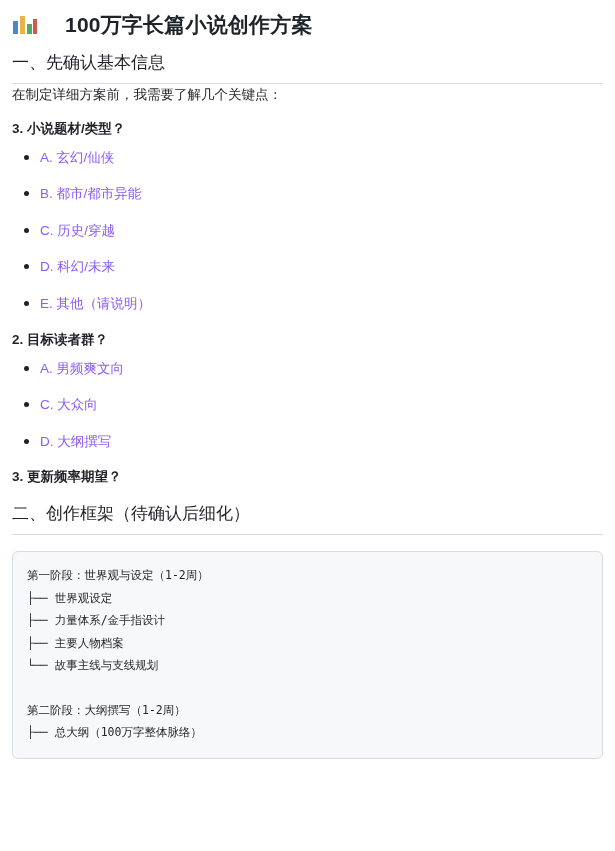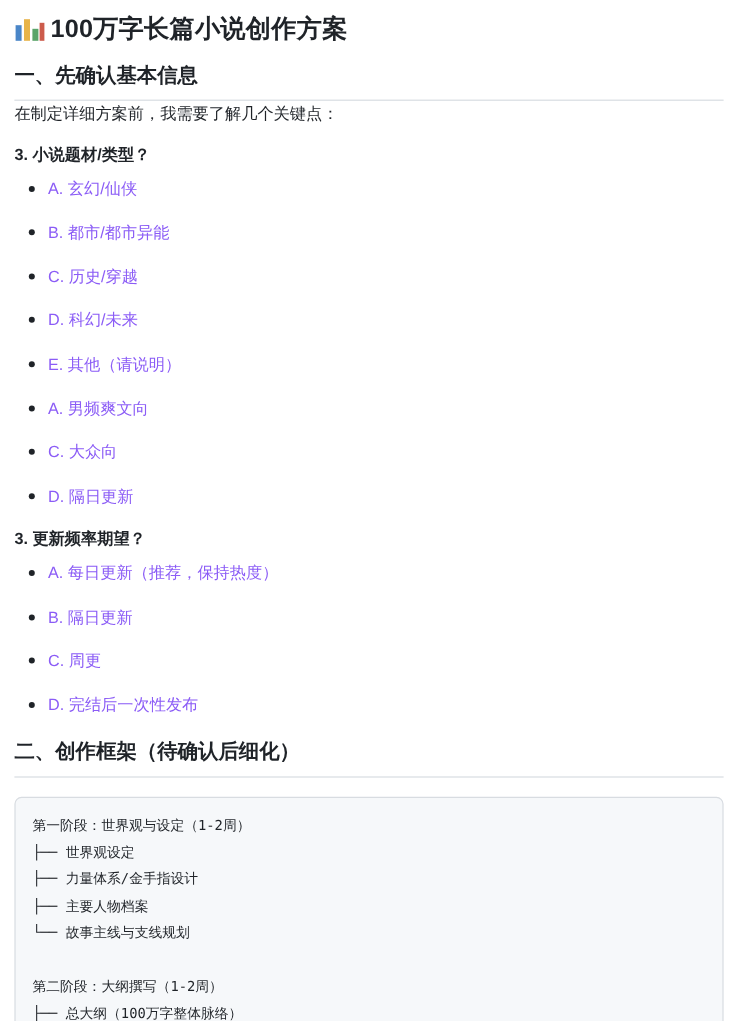--- a/index.html
+++ b/index.html
@@ -15,39 +15,39 @@
     color: #1f2328;
   }
   .page {
     width: 615px;
     box-sizing: border-box;
     padding: 10px 12px 0 12px;
   }
   .doc-title-row {
     display: flex;
     align-items: center;
-    gap: 4px;
+    gap: 27px;
     margin: 2px 0 14px 0;
   }
   .doc-icon {
     width: 26px;
     height: 22px;
     display: block;
     flex: 0 0 auto;
   }
   .doc-title {
     font-size: 21px;
     font-weight: bold;
     letter-spacing: 0.2px;
     color: #1f2328;
     line-height: 1.2;
   }
   h2.section {
     font-size: 17px;
-    font-weight: bold;
+    font-weight: normal;
     color: #1f2328;
     margin: 0 0 0 0;
     padding: 0 0 9px 0;
     border-bottom: 1px solid #d8dce1;
   }
   .section-wrap { margin-top: 16px; }
   .para {
     font-size: 13.5px;
     line-height: 1.6;
     color: #1f2328;
@@ -122,35 +122,30 @@
       <ul class="opts">
         <li>A. 玄幻/仙侠</li>
         <li>B. 都市/都市异能</li>
         <li>C. 历史/穿越</li>
         <li>D. 科幻/未来</li>
         <li>E. 其他（请说明）</li>
       </ul>
     </div>
 
     <div>
+      <div class="q-title">2. 目标读者群？</div>
       <ul class="opts">
         <li>A. 男频爽文向</li>
         <li>C. 大众向</li>
-        <li>D. 隔日更新</li>
+        <li>D. 大纲撰写</li>
       </ul>
     </div>
 
     <div>
       <div class="q-title">3. 更新频率期望？</div>
-      <ul class="opts">
-        <li>A. 每日更新（推荐，保持热度）</li>
-        <li>B. 隔日更新</li>
-        <li>C. 周更</li>
-        <li>D. 完结后一次性发布</li>
-      </ul>
     </div>
   </div>
 
   <div class="section-wrap">
     <h2 class="section">二、创作框架（待确认后细化）</h2>
     <div class="codebox">第一阶段：世界观与设定（1-2周）
 ├── 世界观设定
 ├── 力量体系/金手指设计
 ├── 主要人物档案
 └── 故事主线与支线规划

